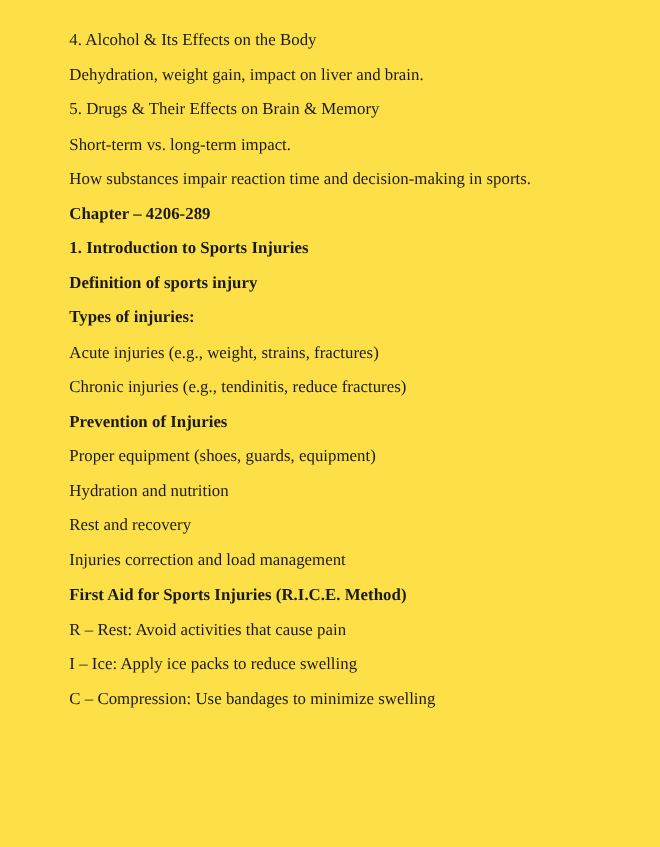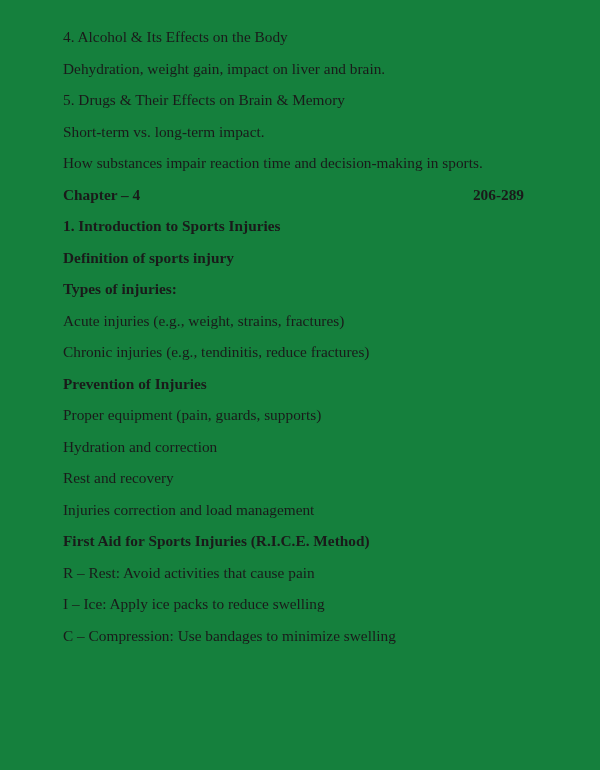--- a/index.html
+++ b/index.html
@@ -10,21 +10,21 @@
   }
   body {
     font-family: "Liberation Serif", "DejaVu Serif", serif;
     color: #1a1a1a;
     -webkit-font-smoothing: antialiased;
   }
   .page {
     position: relative;
     width: 600px;
     height: 770px;
-    background: #15803d;
+    background: #fde047;
     overflow: hidden;
     box-sizing: border-box;
   }
   .content {
     position: absolute;
     left: 63px;
     top: 21px;
     width: 474px;
   }
   .line {
@@ -34,21 +34,21 @@
     height: 31.5px;
     white-space: nowrap;
     letter-spacing: 0.02px;
     color: #1a1a1a;
   }
   .line.bold {
     font-weight: bold;
   }
   .line.spread {
     display: flex;
-    justify-content: space-between;
+    justify-content: flex-start;
     align-items: baseline;
     width: 461px;
   }
   .line.spread .seg-left,
   .line.spread .seg-right {
     white-space: nowrap;
   }
 </style>
 </head>
 <body>
@@ -66,22 +66,22 @@
       <span class="seg-left">Chapter – 4</span>
       <span class="seg-right">206-289</span>
     </span>
 
     <span class="line bold">1. Introduction to Sports Injuries</span>
     <span class="line bold">Definition of sports injury</span>
     <span class="line bold">Types of injuries:</span>
     <span class="line">Acute injuries (e.g., weight, strains, fractures)</span>
     <span class="line">Chronic injuries (e.g., tendinitis, reduce fractures)</span>
     <span class="line bold">Prevention of Injuries</span>
-    <span class="line">Proper equipment (pain, guards, supports)</span>
-    <span class="line">Hydration and correction</span>
+    <span class="line">Proper equipment (shoes, guards, equipment)</span>
+    <span class="line">Hydration and nutrition</span>
     <span class="line">Rest and recovery</span>
     <span class="line">Injuries correction and load management</span>
     <span class="line bold">First Aid for Sports Injuries (R.I.C.E. Method)</span>
     <span class="line">R – Rest: Avoid activities that cause pain</span>
     <span class="line">I – Ice: Apply ice packs to reduce swelling</span>
     <span class="line">C – Compression: Use bandages to minimize swelling</span>
 
   </div>
 </div>
 

